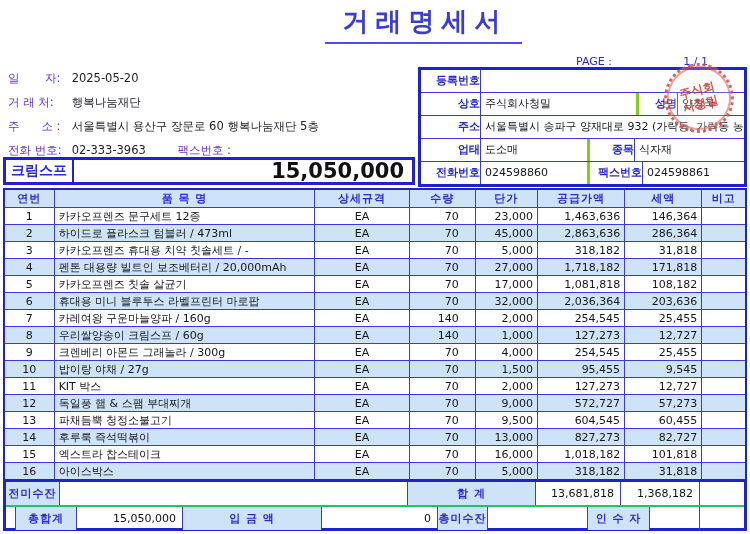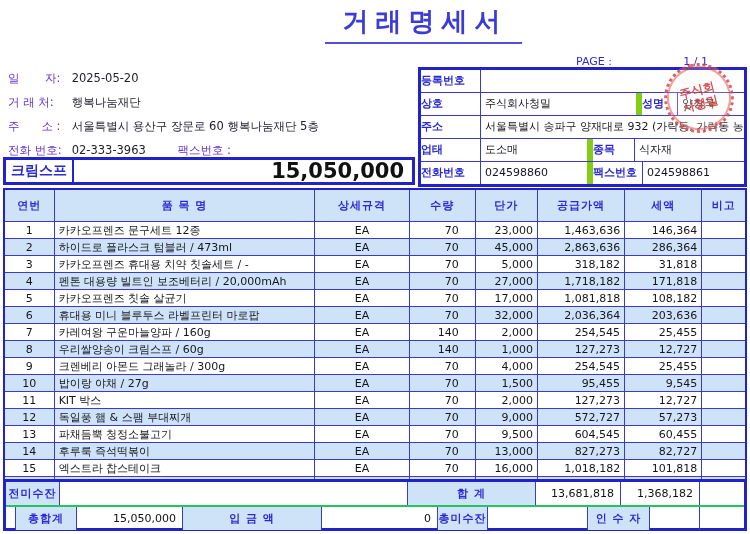--- a/index.html
+++ b/index.html
@@ -19,25 +19,25 @@
   .buyer{left:8px;top:66px;width:405px;font-size:11.5px;line-height:24px;}
   .ilabel{color:#6633cc;font-weight:normal;white-space:pre;display:inline-block;min-width:60px;}
   .ivalue{color:#22222e;white-space:pre;}
   .fax-label{margin-left:28px;}
 
   
   .supplier{left:418px;top:67px;width:329px;border:3px solid #2222cc;box-sizing:border-box;
             font-size:11px;background:#fff;}
   .srow{display:flex;height:22px;line-height:22px;border-top:1px solid #3a3ad0;}
   .srow:first-child{border-top:none;}
-  .slabel{color:#2a2ad0;font-weight:bold;text-align:left;border-right:1px solid #3a3ad0;
+  .slabel{color:#2a2ad0;font-weight:bold;text-align:right;border-right:1px solid #3a3ad0;
           box-sizing:border-box;flex:0 0 auto;letter-spacing:0px;}
   .sval{padding-left:4px;color:#15151f;white-space:nowrap;overflow:hidden;box-sizing:border-box;}
   .w60{width:60px;} .grow{flex:1 1 auto;}
-  .bl{border-left:6px solid #84cc16;}
+  .bl{border-left:3px solid #84cc16;}
 
   
   .stamp{left:664px;top:63px;width:64px;height:64px;border-radius:50%;
          border:3px dotted #d84848;box-shadow:inset 0 0 0 2px rgba(216,60,60,.55);
          color:#c93b3b;display:flex;align-items:center;justify-content:center;
          transform:rotate(-14deg);opacity:.85;z-index:5;background:rgba(255,240,240,.25);}
   .stamp-inner{width:44px;text-align:center;font-size:12px;font-weight:bold;line-height:1.15;}
 
   
   .totalbox{left:3px;top:157px;width:412px;height:28px;border:3px solid #2222cc;
@@ -45,21 +45,21 @@
   .totalbox .tlabel{flex:0 0 66px;border-right:2px solid #2222cc;color:#2a2ad0;font-weight:bold;
             font-size:14px;display:flex;align-items:center;justify-content:center;}
   .totalbox .tval{flex:1;font-size:21px;font-weight:bold;color:#111;text-align:right;
             padding-right:8px;line-height:22px;}
 
   
   .items{left:3px;top:188px;width:744px;}
   table{border-collapse:collapse;width:744px;table-layout:fixed;font-size:11px;}
   table,td,th{border:1px solid #3a3ad0;}
   table{border:2px solid #2222cc;}
-  th{background:#cfe3f8;color:#2a2ad0;font-weight:bold;height:17px;padding:7px;letter-spacing:1px;}
+  th{background:#cfe3f8;color:#2a2ad0;font-weight:bold;height:17px;padding:0;letter-spacing:1px;}
   td{height:16px;padding:0 4px;color:#15151f;white-space:nowrap;overflow:hidden;}
   tr.alt td{background:#cfe3f8;}
   .ta-c{text-align:center;} .ta-r{text-align:right;} .ta-l{text-align:left;}
   td.qty{padding-right:16px;}
 
   
   .summary{left:3px;top:479px;width:744px;height:52px;border:3px solid #2222cc;
            box-sizing:border-box;font-size:11px;background:#fff;}
   .sumrow{display:flex;height:23px;line-height:23px;}
   .sumrow.rb{border-top:2px solid #22c55e;}

